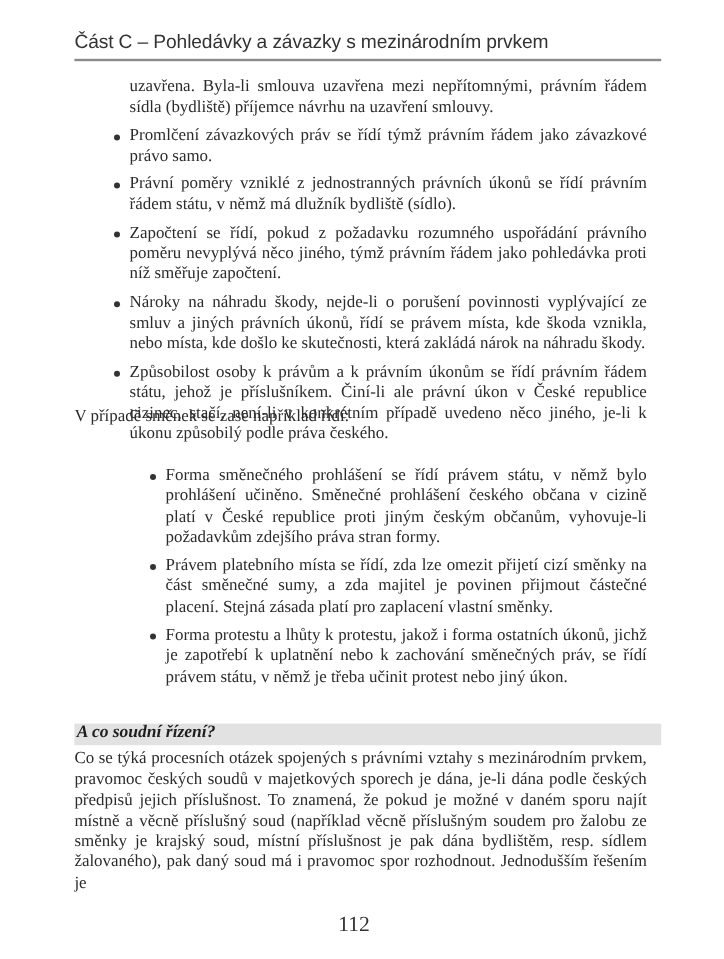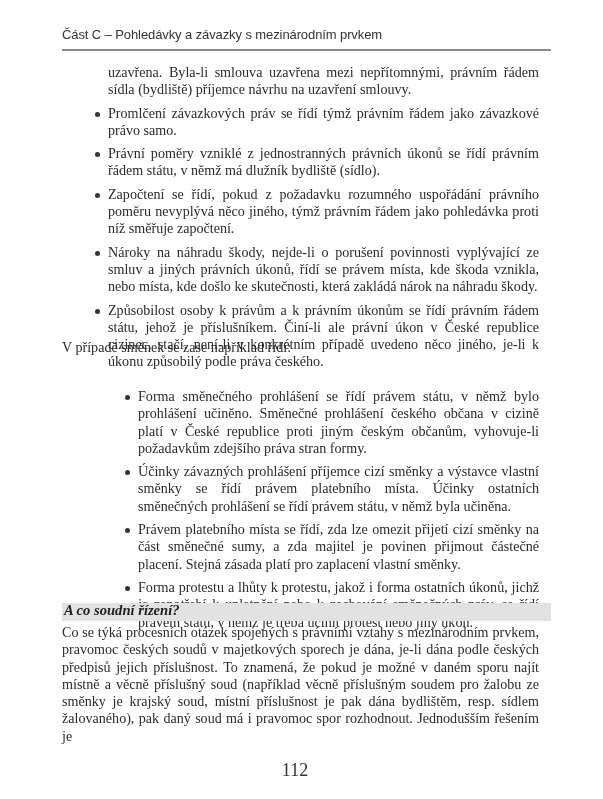--- a/index.html
+++ b/index.html
@@ -1,19 +1,19 @@
 <!DOCTYPE html>
 <html><head>
 <meta charset="utf-8">
 <style>
   html, body { margin: 0; padding: 0; background: #ffffff; }
   body { width: 603px; height: 799px; position: relative; overflow: hidden; color: #2a2a2a; }
   .running-head {
     position: absolute; left: 62px; top: 27px;
-    font-family: "Liberation Sans", sans-serif; font-size: 13px; color: #333;
+    font-family: "Liberation Sans", sans-serif; font-size: 16px; color: #333;
     letter-spacing: -0.1px; white-space: nowrap;
   }
   .head-rule {
     position: absolute; left: 62px; top: 49px; width: 489px; height: 2px; background: #8a8a8a;
   }
   .body-text {
     font-family: "Liberation Serif", serif; font-size: 14.1px; line-height: 17.3px; color: #2b2b2b;
   }
   .block { position: absolute; text-align: justify; }
   .list { position: absolute; margin: 0; padding: 0; list-style: none; }
@@ -74,24 +74,20 @@
 
 <div class="block body-text intro">V případě směnek se zase například řídí:</div>
 
 <ul class="list list2 body-text">
   <li>
     <span class="bullet"></span>
     <span>Forma směnečného prohlášení se řídí právem státu, v němž bylo prohlášení učiněno. Směnečné prohlášení českého občana v cizině platí v České republice proti jiným českým občanům, vyhovuje-li požadavkům zdejšího práva stran formy.</span>
   </li>
   <li>
     <span class="bullet"></span>
-    <span>Účinky závazných prohlášení příjemce cizí směnky a výstavce vlastní směnky se řídí právem platebního místa. Účinky ostatních směnečných prohlášení se řídí právem státu, v němž byla učiněna.</span>
-  </li>
-  <li>
-    <span class="bullet"></span>
     <span>Právem platebního místa se řídí, zda lze omezit přijetí cizí směnky na část směnečné sumy, a zda majitel je povinen přijmout částečné placení. Stejná zásada platí pro zaplacení vlastní směnky.</span>
   </li>
   <li>
     <span class="bullet"></span>
     <span>Forma protestu a lhůty k protestu, jakož i forma ostatních úkonů, jichž je zapotřebí k uplatnění nebo k zachování směnečných práv, se řídí právem státu, v němž je třeba učinit protest nebo jiný úkon.</span>
   </li>
 </ul>
 
 <div class="section-bar"></div>
 <div class="section-title">A co soudní řízení?</div>

